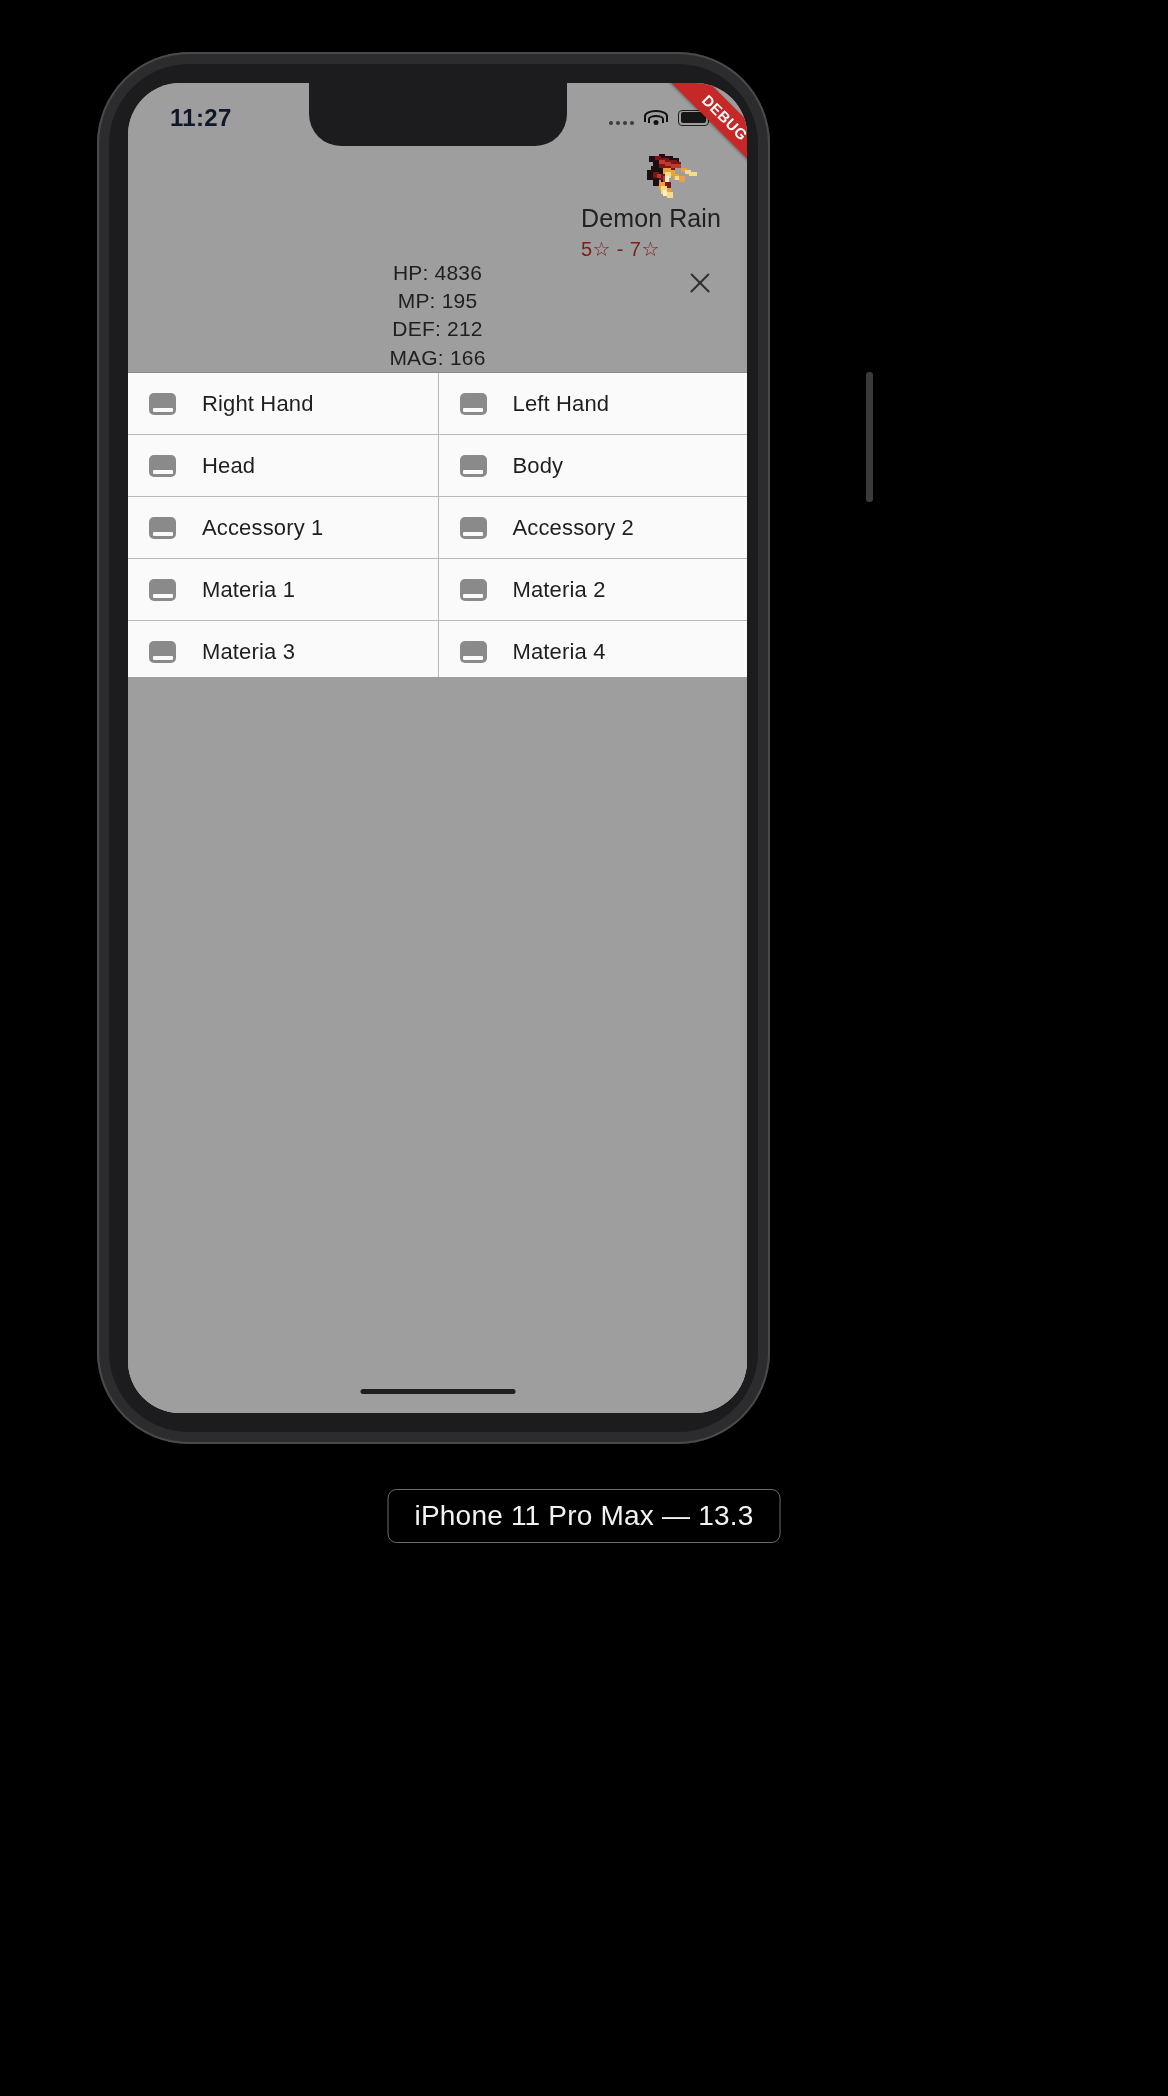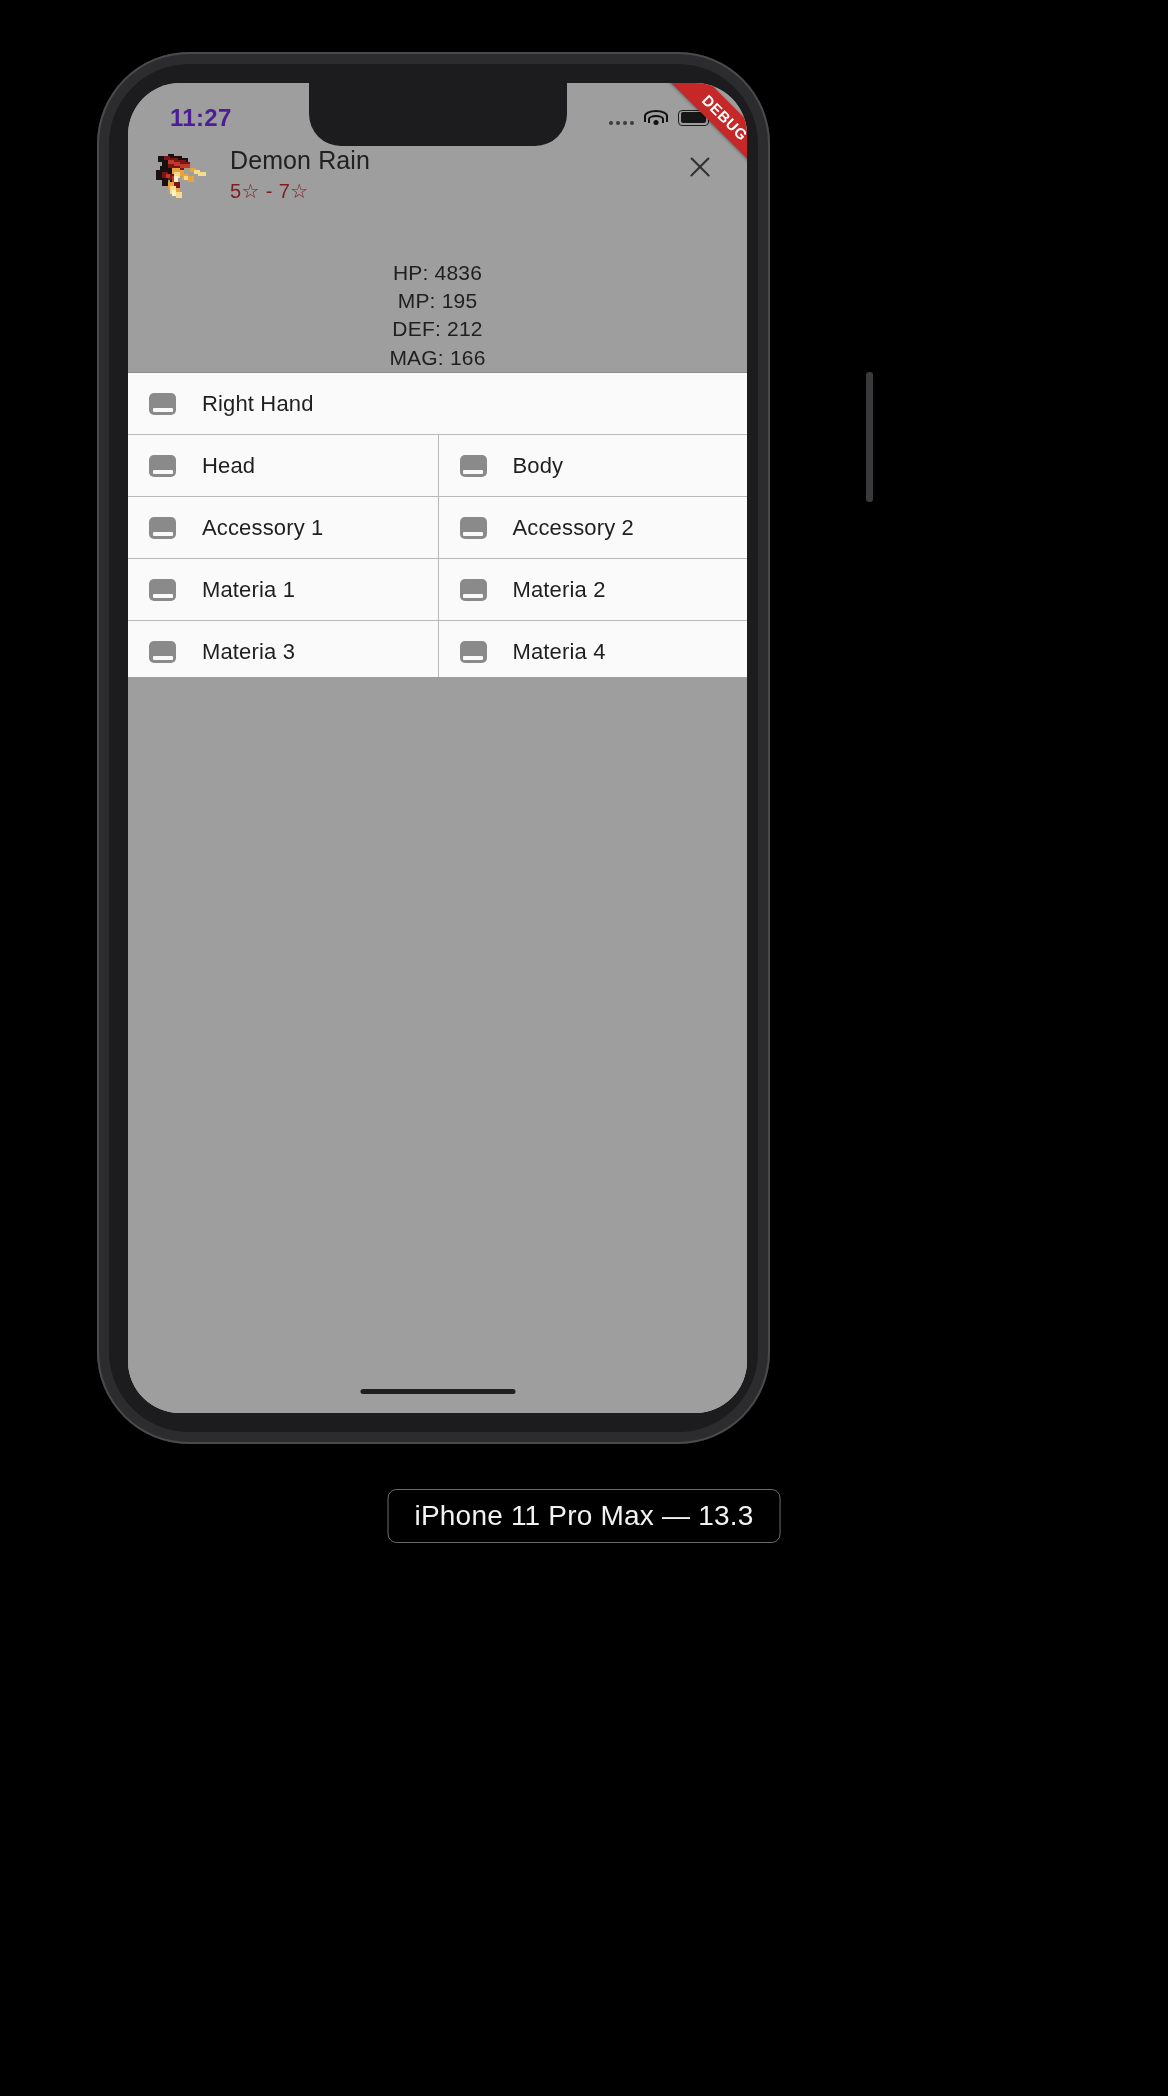--- a/index.html
+++ b/index.html
@@ -33,21 +33,21 @@
   .notch{
     position:absolute;left:50%;transform:translateX(-50%);top:0;
     width:258px;height:63px;background:#1c1c1e;
     border-bottom-left-radius:32px;border-bottom-right-radius:32px;z-index:40;
   }
 
   
   .statusbar{
     position:absolute;top:0;left:0;right:0;height:63px;z-index:45;
     display:flex;align-items:center;justify-content:space-between;
-    padding:0 38px 0 42px;box-sizing:border-box;color:#4c1d95;
+    padding:0 38px 0 42px;box-sizing:border-box;color:#0f172a;
   }
   .sb-time{font-size:24px;font-weight:600;letter-spacing:.3px;margin-top:6px;}
   .sb-right{display:flex;align-items:center;gap:11px;margin-top:6px;}
 
   .sig-dots{display:flex;align-items:flex-end;gap:3px;height:14px;}
   .sig-dots i{width:4px;height:4px;border-radius:50%;background:#3c3c3c;display:block;}
 
   .wifi{position:relative;width:22px;height:16px;}
   .wifi span{position:absolute;left:50%;transform:translateX(-50%);
     border:2.6px solid #111;border-bottom:none;border-radius:50% 50% 0 0;}
@@ -68,21 +68,21 @@
     color:#fff;font-size:15px;font-weight:700;letter-spacing:.6px;text-align:center;
     transform:rotate(45deg);left:7px;top:21px;
     box-shadow:0 1px 3px rgba(0,0,0,.35);
   }
 
   
   .app{position:absolute;left:0;top:0;right:0;bottom:0;background:#9e9e9e;}
 
   .header{
     position:absolute;top:63px;left:0;right:0;height:85px;
-    display:flex;align-items:flex-start;padding:0 26px 0 22px;box-sizing:border-box;
+    display:flex;align-items:flex-end;padding:0 26px 0 22px;box-sizing:border-box;flex-direction:column;
   }
   .portrait{
     width:64px;height:54px;flex:0 0 auto;margin-right:16px;margin-top:4px;
     position:relative;overflow:hidden;image-rendering:pixelated;
   }
   .portrait svg{display:block;width:64px;height:54px;}
 
   .htext{flex:1 1 auto;min-width:0;}
   .hname{font-size:25px;color:#212121;line-height:1.18;letter-spacing:.1px;}
   .hrarity{font-size:20px;color:#7f1d1d;line-height:1.3;margin-top:2px;letter-spacing:.4px;}
@@ -231,20 +231,24 @@
           <div>SPR: 176</div>
         </div>
 
         <div class="grid">
 
           <div class="grow">
             <div class="cell">
               <span class="slot-icon"></span>
               <span class="cell-label">Right Hand</span>
             </div>
+            <div class="cell">
+              <span class="slot-icon"></span>
+              <span class="cell-label">Left Hand</span>
+            </div>
           </div>
 
           <div class="grow">
             <div class="cell">
               <span class="slot-icon"></span>
               <span class="cell-label">Head</span>
             </div>
             <div class="cell">
               <span class="slot-icon"></span>
               <span class="cell-label">Body</span>

